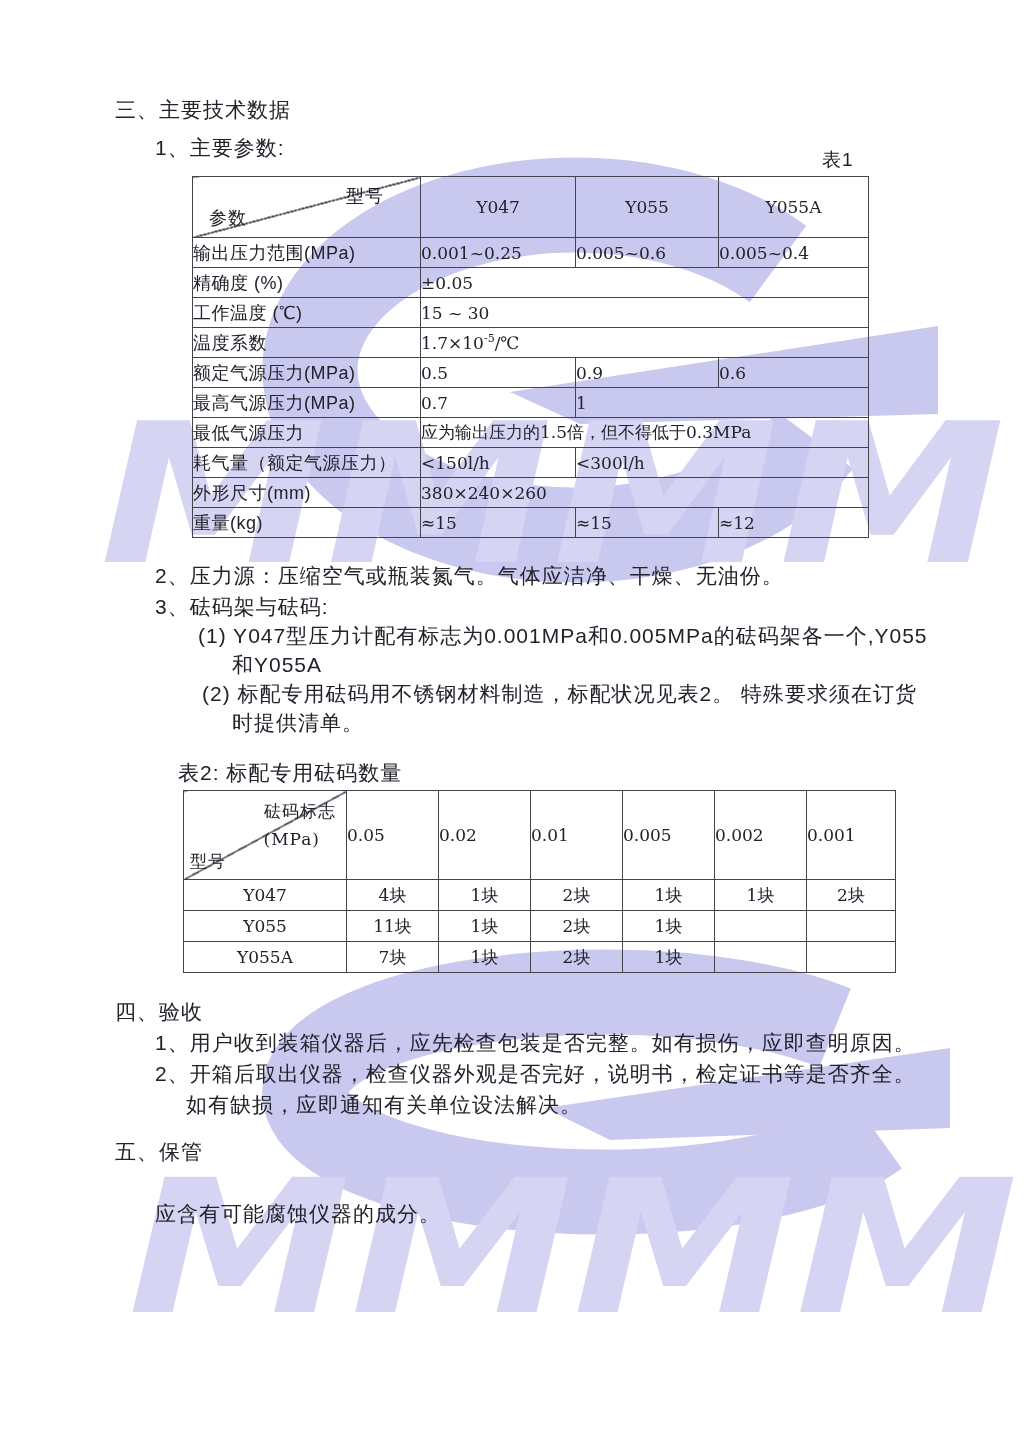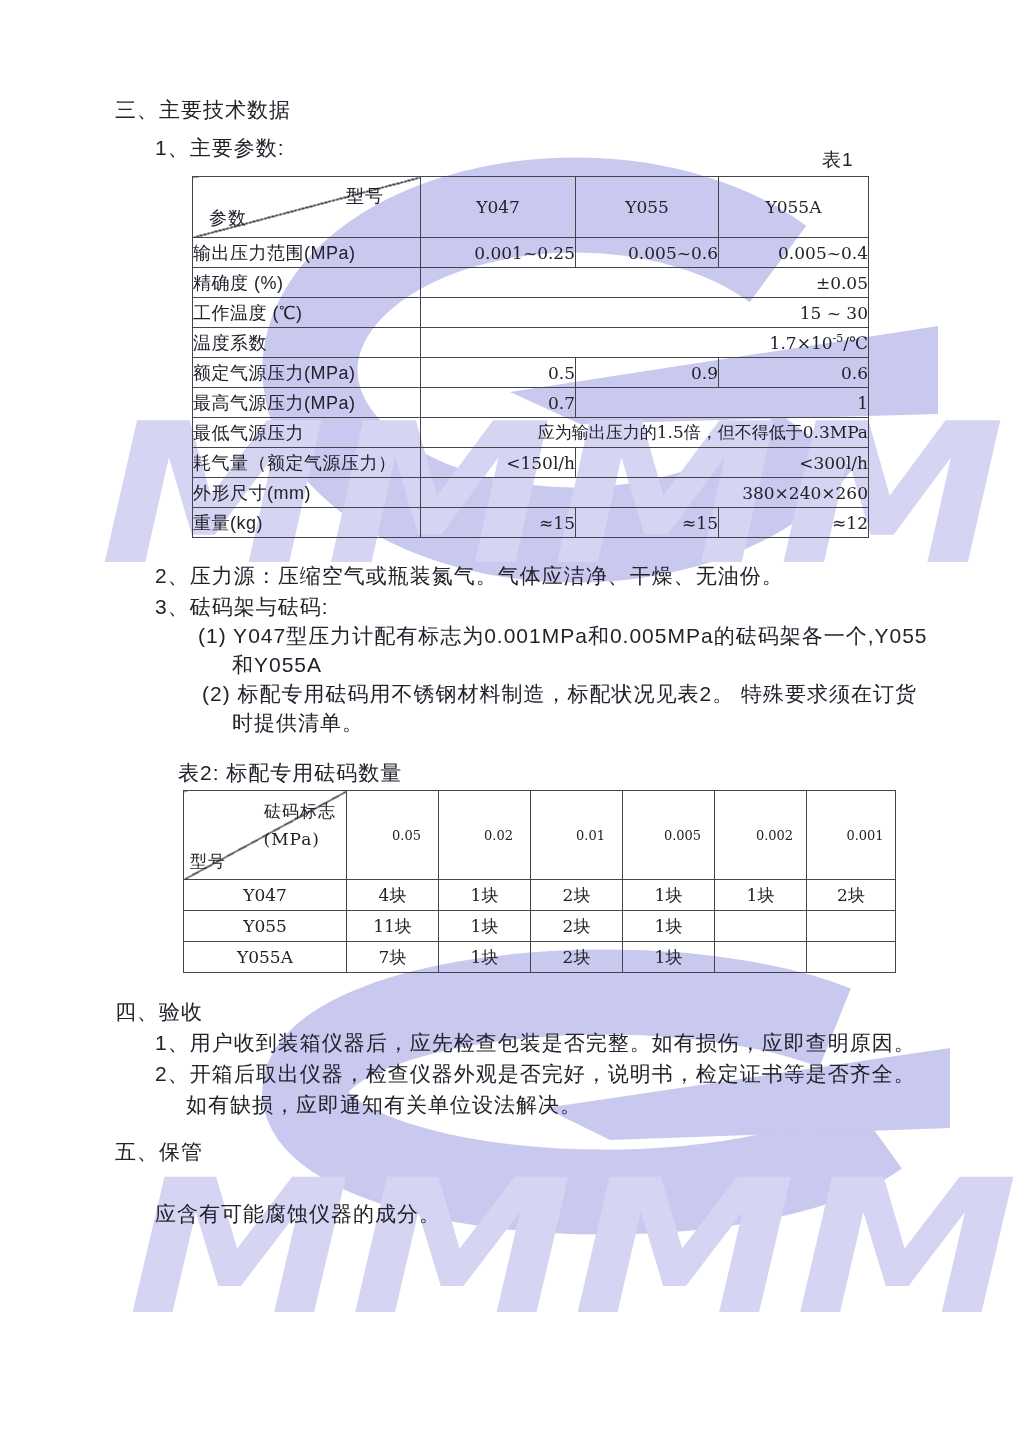--- a/index.html
+++ b/index.html
@@ -16,30 +16,30 @@
   .caption { font-size:19px; letter-spacing:1px; }
 
   table { border-collapse:collapse; table-layout:fixed; background:transparent; }
   td { border:1px solid #44444c; padding:0; overflow:hidden; }
 
   
   .tb1 { width:676px; }
   .tb1 td { height:29px; }
   .tb1 tr.hrow td { height:60px; }
   .tb1 .lb { padding-right:9px; font-size:18px; letter-spacing:0.5px; }
-  .tb1 .vl { text-align:right; font-family:"DejaVu Serif", serif; font-size:17px; }
+  .tb1 .vl { text-align:left; font-family:"DejaVu Serif", serif; font-size:17px; }
   .tb1 .vh { text-align:center; font-family:"DejaVu Serif", serif; font-size:17px; }
   sup { font-size:11px; }
 
   
   .tb2 { width:712px; }
   .tb2 td { height:30px; }
   .tb2 tr.hrow td { height:88px; }
   .tb2 .vl { text-align:center; font-family:"DejaVu Serif", serif; font-size:17px; }
-  .tb2 .vh { text-align:center; font-family:"DejaVu Serif", serif; font-size:13px;padding-left:28px; }
+  .tb2 .vh { font-family:"DejaVu Serif", serif; font-size:17px; }
 
   
   .diag {
     position:relative;
     background-image:linear-gradient(to bottom right,
       transparent calc(50% - 0.8px),
       #44444c calc(50% - 0.8px),
       #44444c calc(50% + 0.8px),
       transparent calc(50% + 0.8px));
   }

